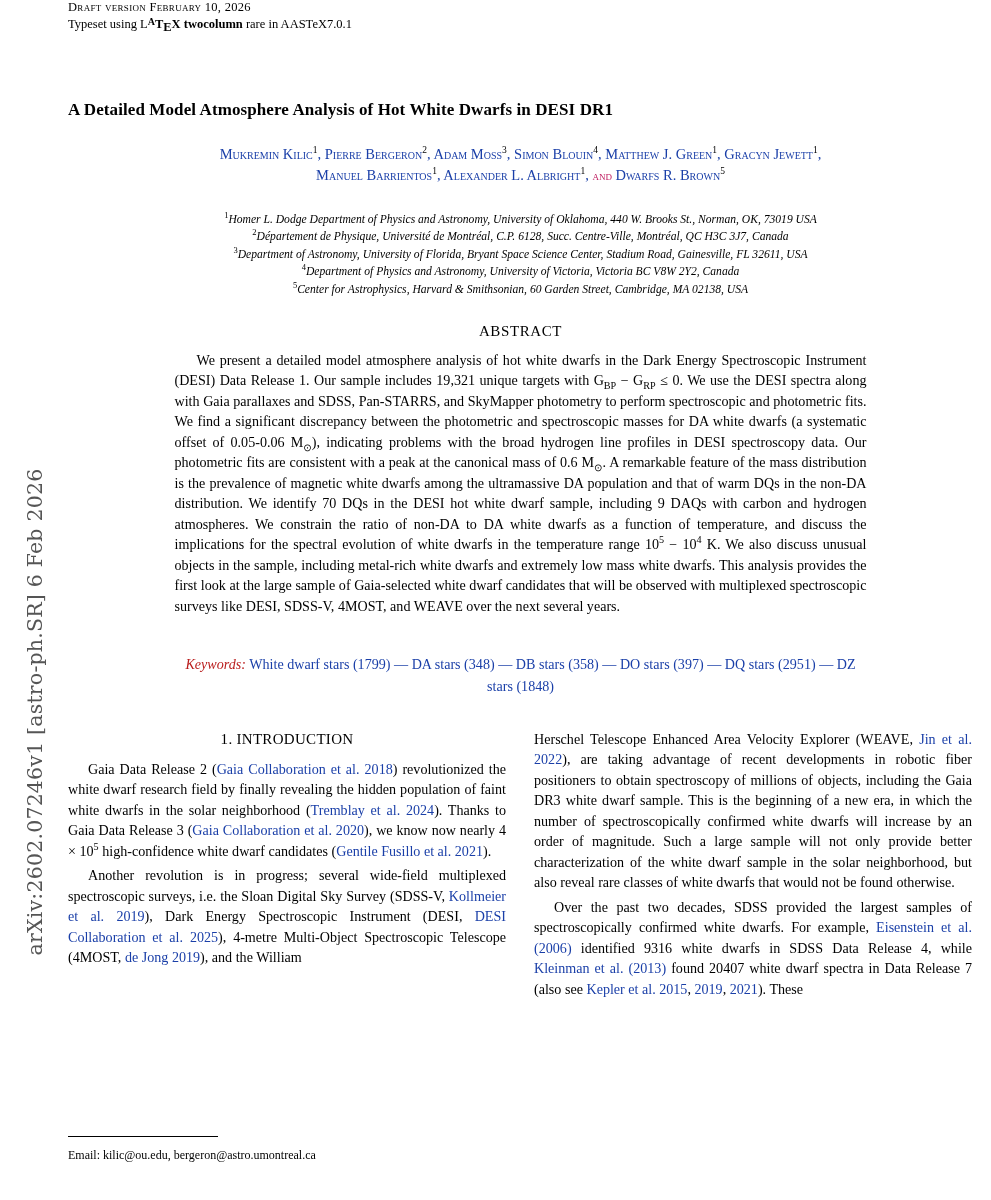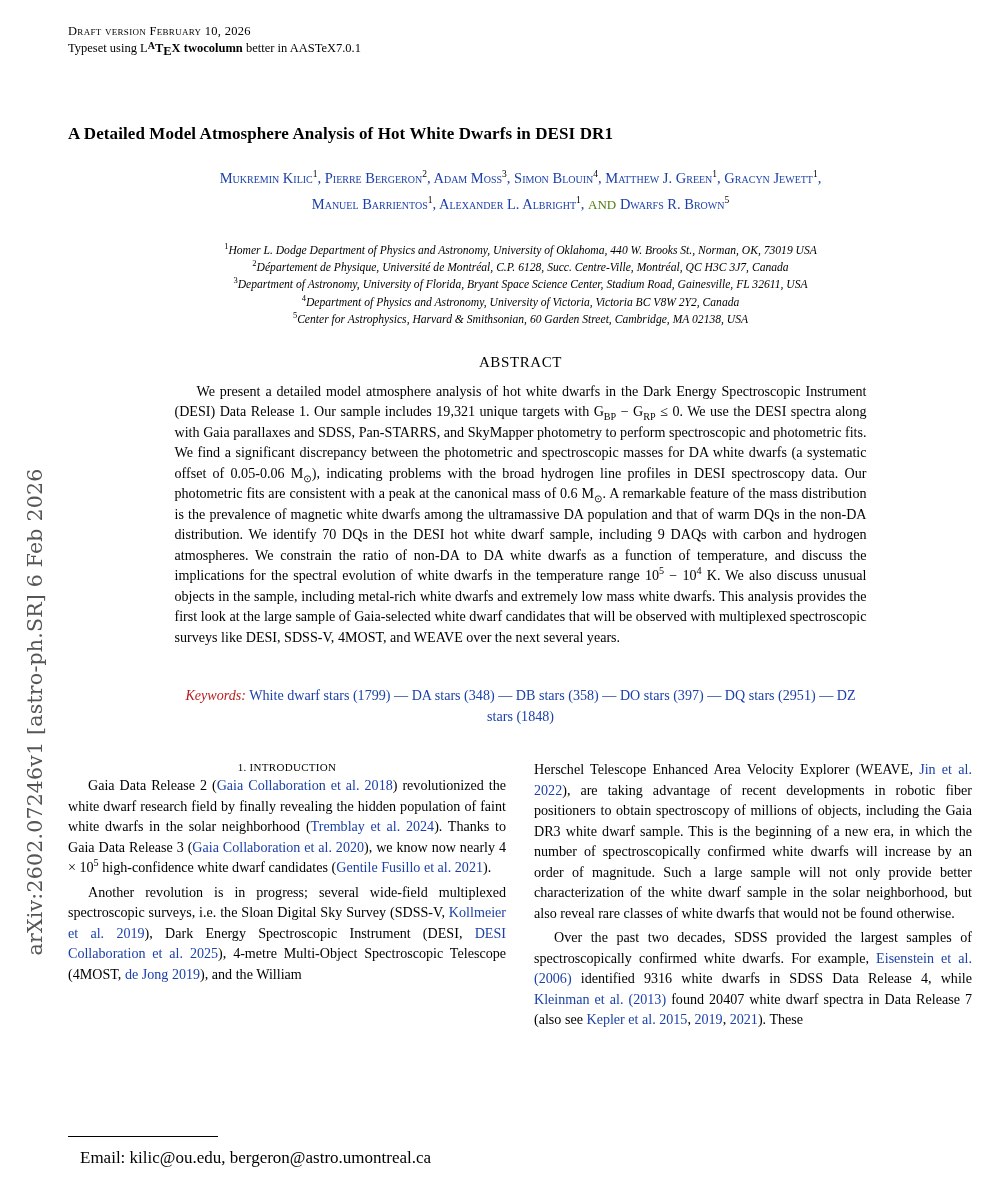--- a/index.html
+++ b/index.html
@@ -32,21 +32,21 @@
     font-family: "DejaVu Serif", serif;
     font-size: 20.5px;
     letter-spacing: 0.2px;
     color: #555555;
     text-align: center;
     white-space: nowrap;
   }
   .content {
     position: absolute;
     left: 68px;
-    top: 24px;
+    top: 0;
     width: 905px;
   }
   .draft-line {
     font-family: "Liberation Serif", serif;
     font-size: 12.5px;
     font-variant: small-caps;
     letter-spacing: 0.3px;
     margin-bottom: 2px;
   }
   .typeset-line {
@@ -67,23 +67,23 @@
   .authors {
     text-align: center;
     margin-top: 24px;
     font-size: 14.5px;
     font-variant: small-caps;
     color: #1a3fa8;
     line-height: 1.45;
     padding: 0 20px;
   }
   .authors .conj {
-    color: #4d7c0f;
+    color: #be185d;
     font-variant: small-caps;
-    font-size: 19px;
+    font-size: 13px;
   }
   .authors sup { font-size: 9.5px; color: #000000; font-variant: normal; }
   .affils {
     text-align: center;
     margin-top: 25px;
     font-size: 11.6px;
     font-style: italic;
     line-height: 1.5;
   }
   .affils sup { font-style: normal; font-size: 8.5px; }
@@ -121,35 +121,36 @@
   }
   .col {
     width: 438px;
     font-size: 14.1px;
     line-height: 1.455;
     text-align: justify;
     hyphens: auto;
   }
   .sec-head {
     text-align: center;
-    font-size: 11px;
+    font-size: 15px;
+    margin-bottom: 8px;
     letter-spacing: 0.3px;
   }
   .para { text-indent: 20px; margin: 0; }
   .para + .para { margin-top: 4px; }
   a.cite, .cite {
     color: #1a3fa8;
     text-decoration: none;
   }
   .footnote {
     position: absolute;
-    left: 80px;
+    left: 68px;
     top: 1148px;
     width: 438px;
-    font-size: 17px;
+    font-size: 12px;
     border-top: 0;
   }
   .footrule {
     position: absolute;
     left: 68px;
     top: 1136px;
     width: 150px;
     height: 1px;
     background: #000000;
   }
@@ -161,21 +162,21 @@
 <div class="page">
 
   <div class="arxiv-stamp">arXiv:2602.07246v1  [astro-ph.SR]  6 Feb 2026</div>
 
   <div class="content">
 
     <div class="draft-line">Draft version February 10, 2026</div>
     <div class="typeset-line">
       <span>Typeset using L</span><span class="latex"><span class="a">A</span><span>T</span><span class="t">E</span><span>X</span></span>
       <span class="bold">twocolumn</span>
-      <span>better in AASTeX7.0.1</span>
+      <span>rare in AASTeX7.0.1</span>
     </div>
 
     <div class="title">A Detailed Model Atmosphere Analysis of Hot White Dwarfs in DESI DR1</div>
 
     <div class="authors">
       <span><span>Mukremin Kilic</span><sup>1</sup>,</span>
       <span><span>Pierre Bergeron</span><sup>2</sup>,</span>
       <span><span>Adam Moss</span><sup>3</sup>,</span>
       <span><span>Simon Blouin</span><sup>4</sup>,</span>
       <span><span>Matthew J. Green</span><sup>1</sup>,</span>

